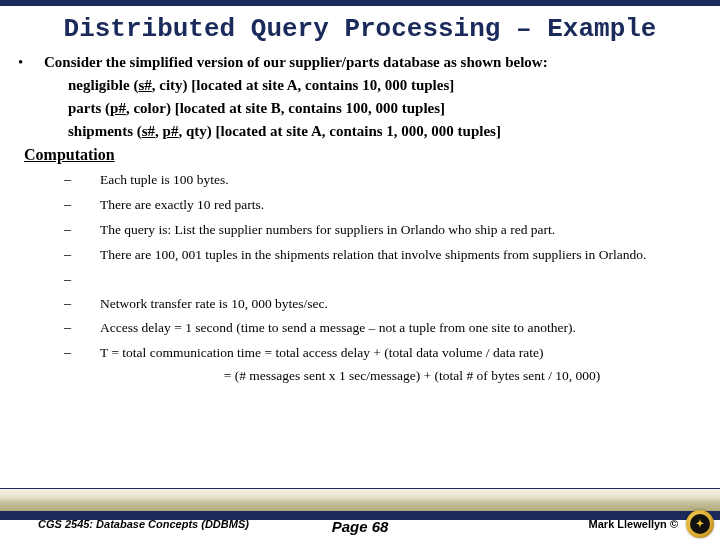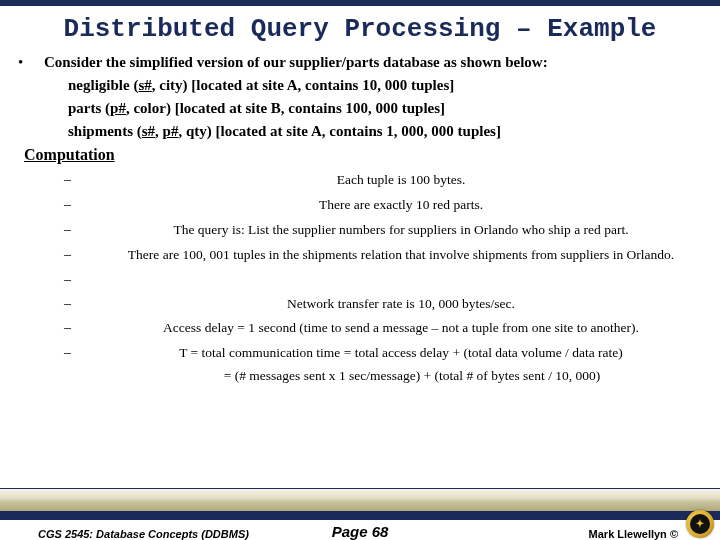--- a/index.html
+++ b/index.html
@@ -56,21 +56,20 @@
     padding-left: 46px;
   }
   .dash {
     width: 36px;
     font-size: 14px;
   }
   .assume-text {
     font-size: 13.5px;
     flex: 1;
     line-height: 1.25;
-    text-align: center;
   }
   .formula {
     font-size: 13.5px;
     padding-left: 104px;
     margin-top: -2px;
     text-align: center;
   }
   .footer-band {
     position: absolute;
     left: 0; right: 0;
@@ -86,21 +85,21 @@
     bottom: 20px;
     height: 8px;
     background: #1a2a5a;
   }
   .footer-row {
     position: absolute;
     left: 0; right: 0;
     bottom: 0;
     height: 22px;
     display: flex;
-    align-items: flex-end;
+    align-items: flex-start;
     justify-content: space-between;
     padding: 0 42px 0 38px;
     font-family: Arial, Helvetica, sans-serif;
   }
   .footer-left {
     font-size: 11px;
     font-weight: bold;
     font-style: italic;
   }
   .footer-center {

